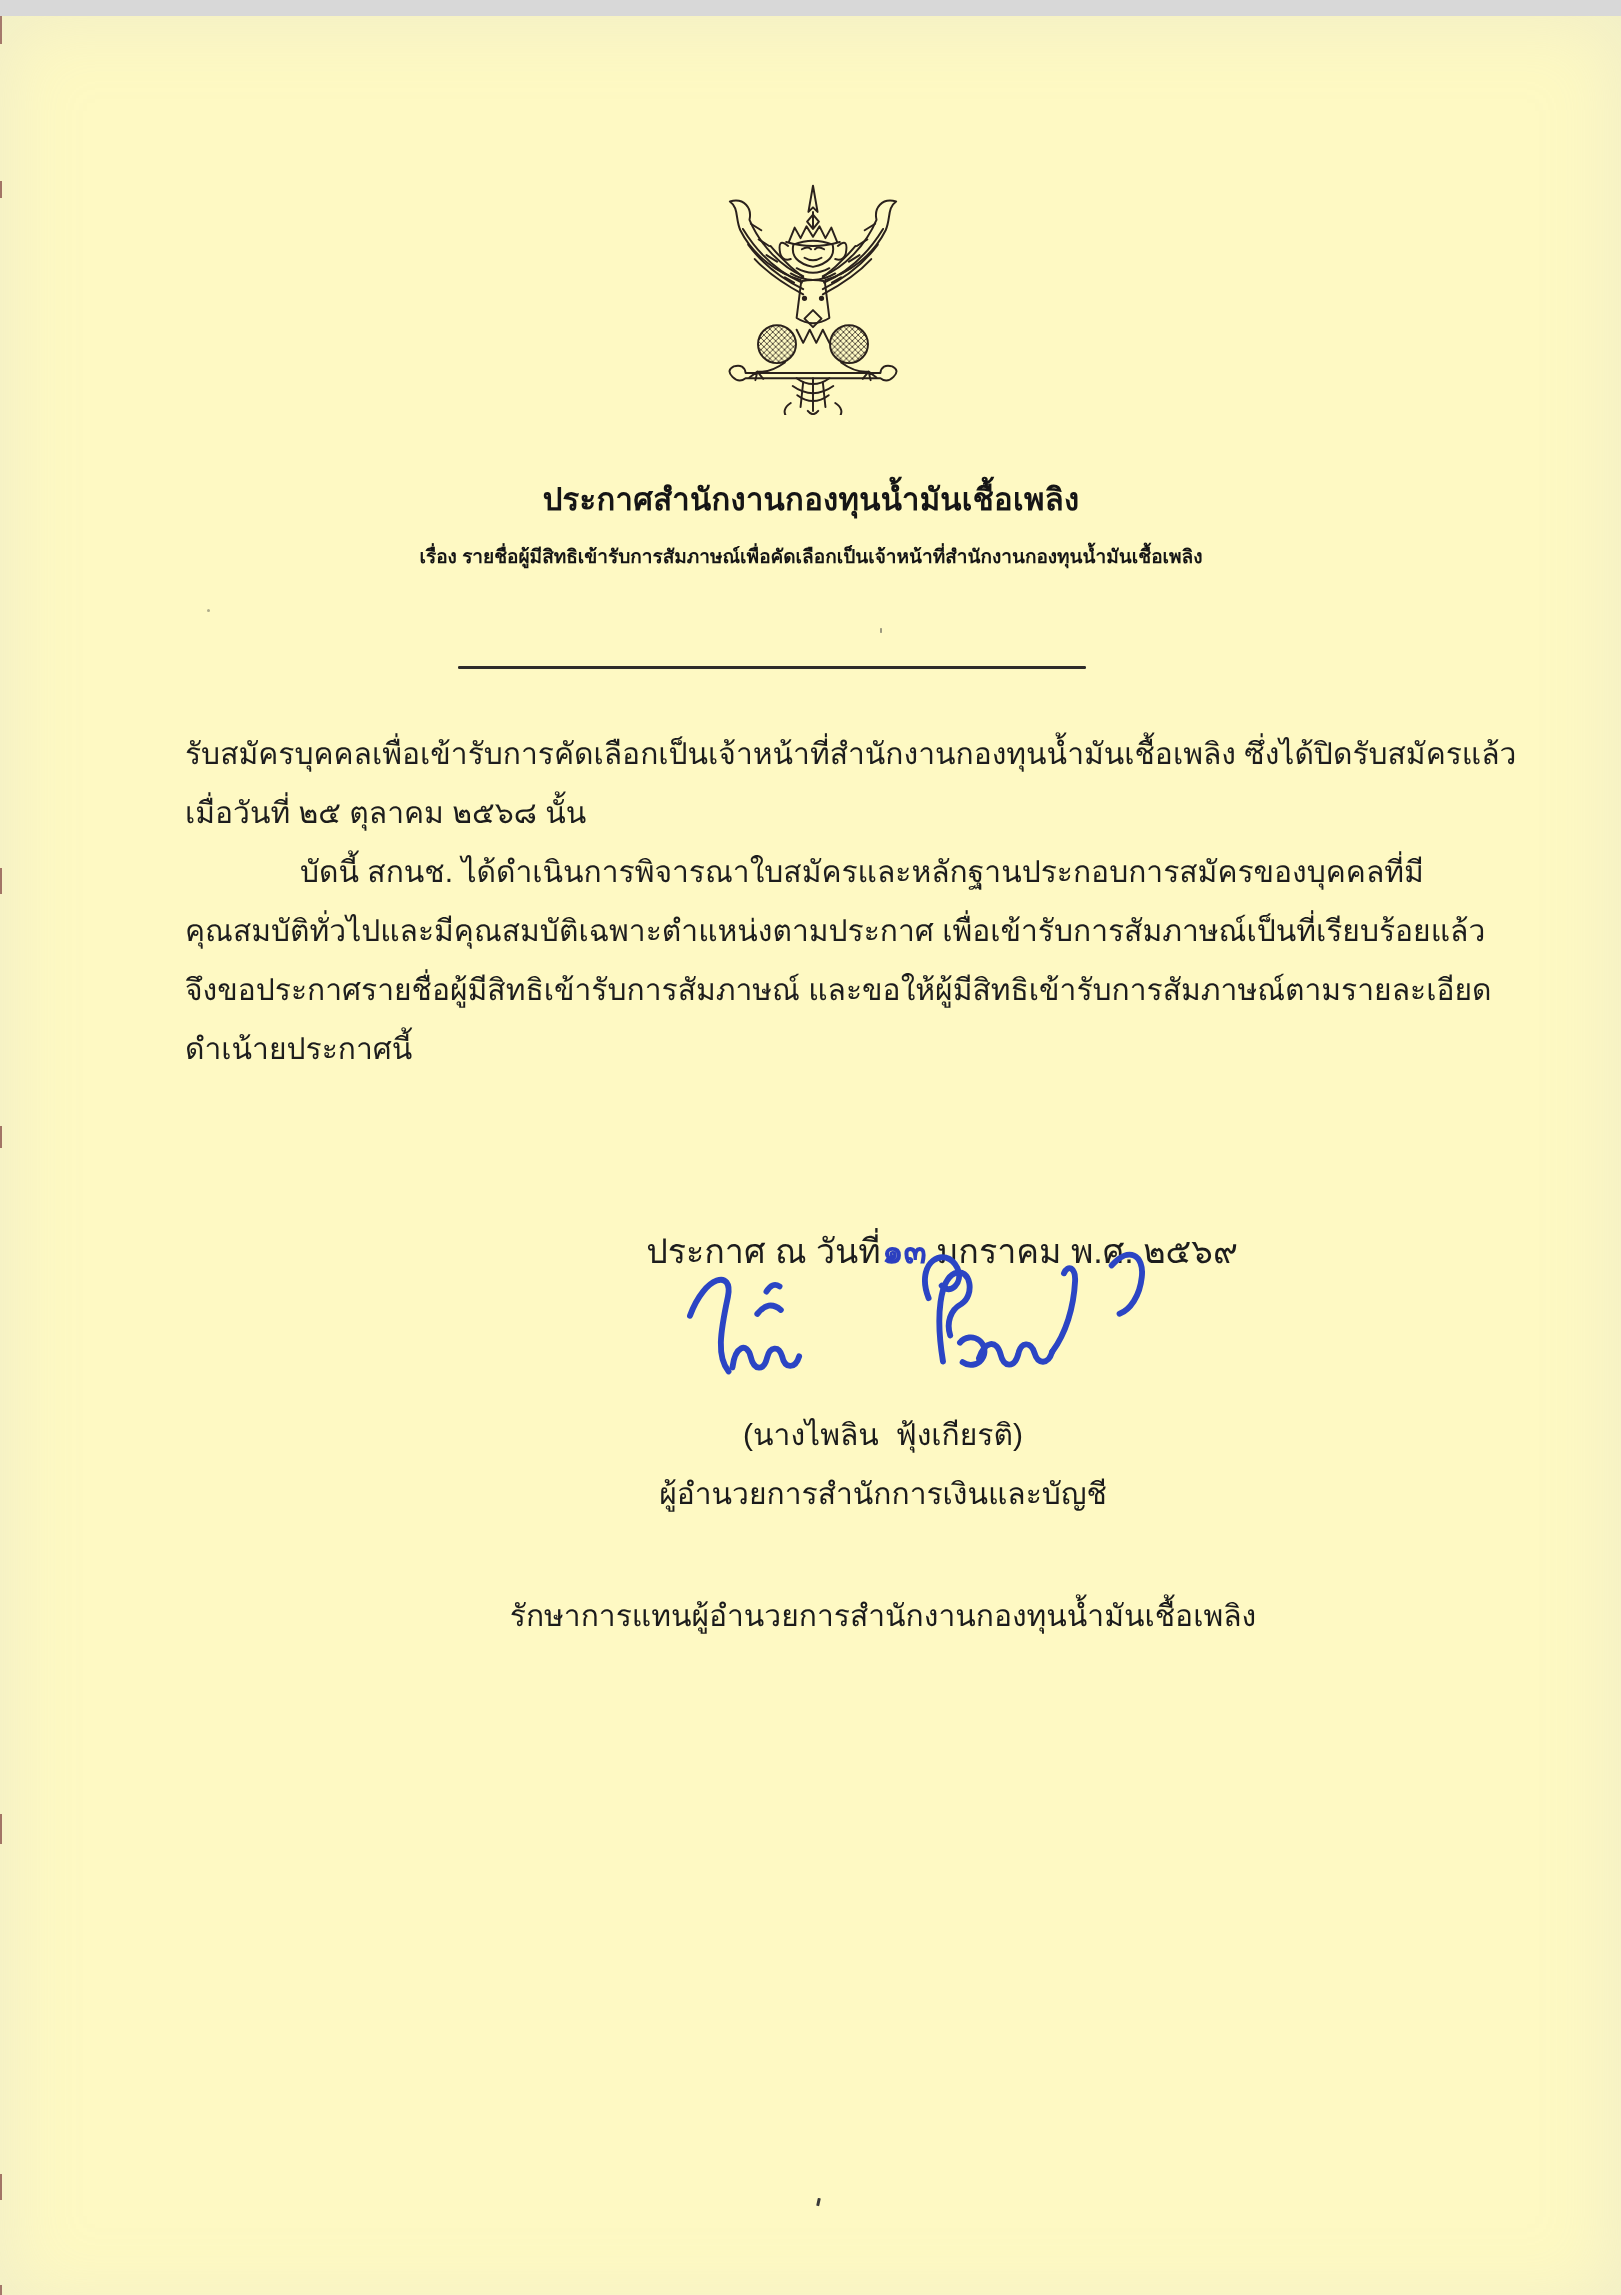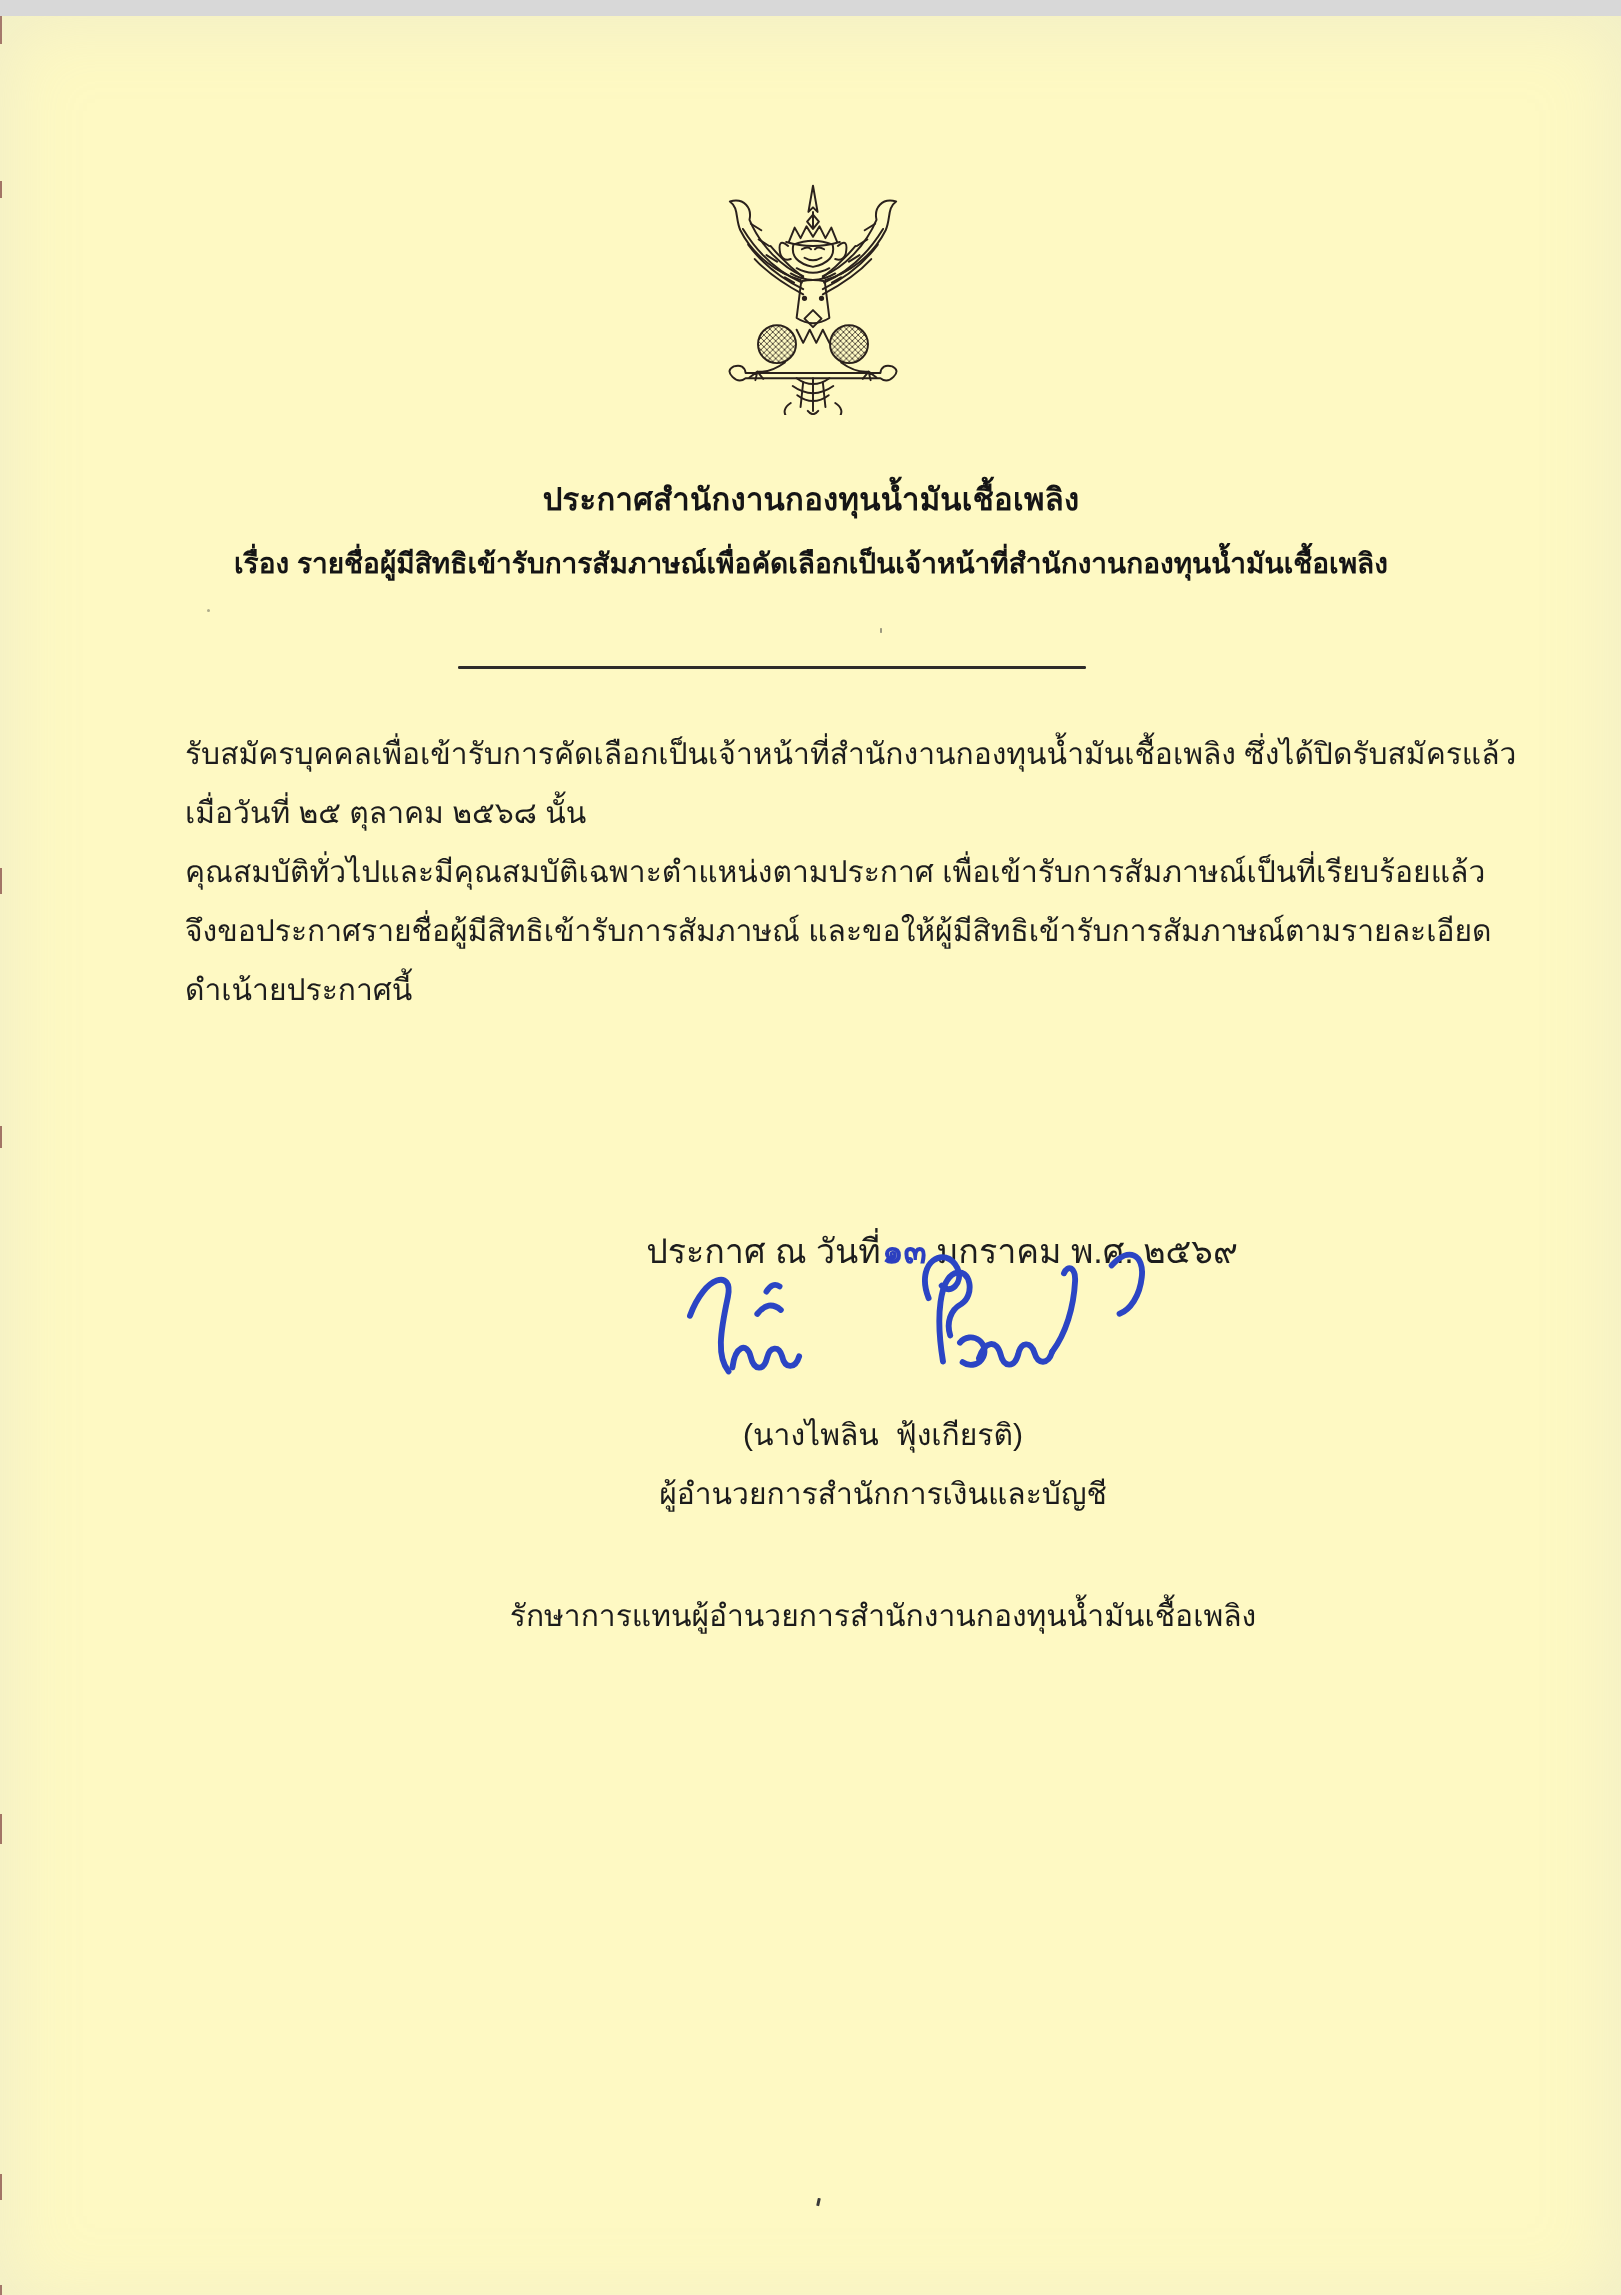--- a/index.html
+++ b/index.html
@@ -30,21 +30,21 @@
     left: 0; top: 458px; width: 100%;
     text-align: center;
     font-size: 31px; font-weight: 700;
     letter-spacing: 0.3px;
     color: #151515;
   }
   .doc-subject {
     position: absolute;
     left: 0; top: 525px; width: 100%;
     text-align: center;
-    font-size: 28px; font-weight: 700;
+    font-size: 19px; font-weight: 700;
     color: #151515;
   }
   .divider {
     position: absolute;
     left: 458px; top: 650px;
     width: 628px; height: 2.6px;
     background: #2e2c2a;
     border-radius: 1.3px;
   }
   .body-text {
@@ -169,20 +169,21 @@
   </div>
 
   <div class="doc-title">ประกาศสำนักงานกองทุนน้ำมันเชื้อเพลิง</div>
   <div class="doc-subject">เรื่อง รายชื่อผู้มีสิทธิเข้ารับการสัมภาษณ์เพื่อคัดเลือกเป็นเจ้าหน้าที่สำนักงานกองทุนน้ำมันเชื้อเพลิง</div>
 
   <div class="divider"></div>
 
   <div class="body-text">
     <div class="line">รับสมัครบุคคลเพื่อเข้ารับการคัดเลือกเป็นเจ้าหน้าที่สำนักงานกองทุนน้ำมันเชื้อเพลิง ซึ่งได้ปิดรับสมัครแล้ว</div>
     <div class="line">เมื่อวันที่ ๒๕ ตุลาคม ๒๕๖๘ นั้น</div>
+    <div class="line indent">บัดนี้ สกนช. ได้ดำเนินการพิจารณาใบสมัครและหลักฐานประกอบการสมัครของบุคคลที่มี</div>
     <div class="line">คุณสมบัติทั่วไปและมีคุณสมบัติเฉพาะตำแหน่งตามประกาศ เพื่อเข้ารับการสัมภาษณ์เป็นที่เรียบร้อยแล้ว</div>
     <div class="line">จึงขอประกาศรายชื่อผู้มีสิทธิเข้ารับการสัมภาษณ์ และขอให้ผู้มีสิทธิเข้ารับการสัมภาษณ์ตามรายละเอียด</div>
     <div class="line">ดำเน้ายประกาศนี้</div>
   </div>
 
   <div class="date-line">
     <span>ประกาศ ณ วันที่</span><span class="date-day">๑๓</span><span class="date-suffix">มกราคม พ.ศ. ๒๕๖๙</span>
   </div>
 
   <div class="signature">

